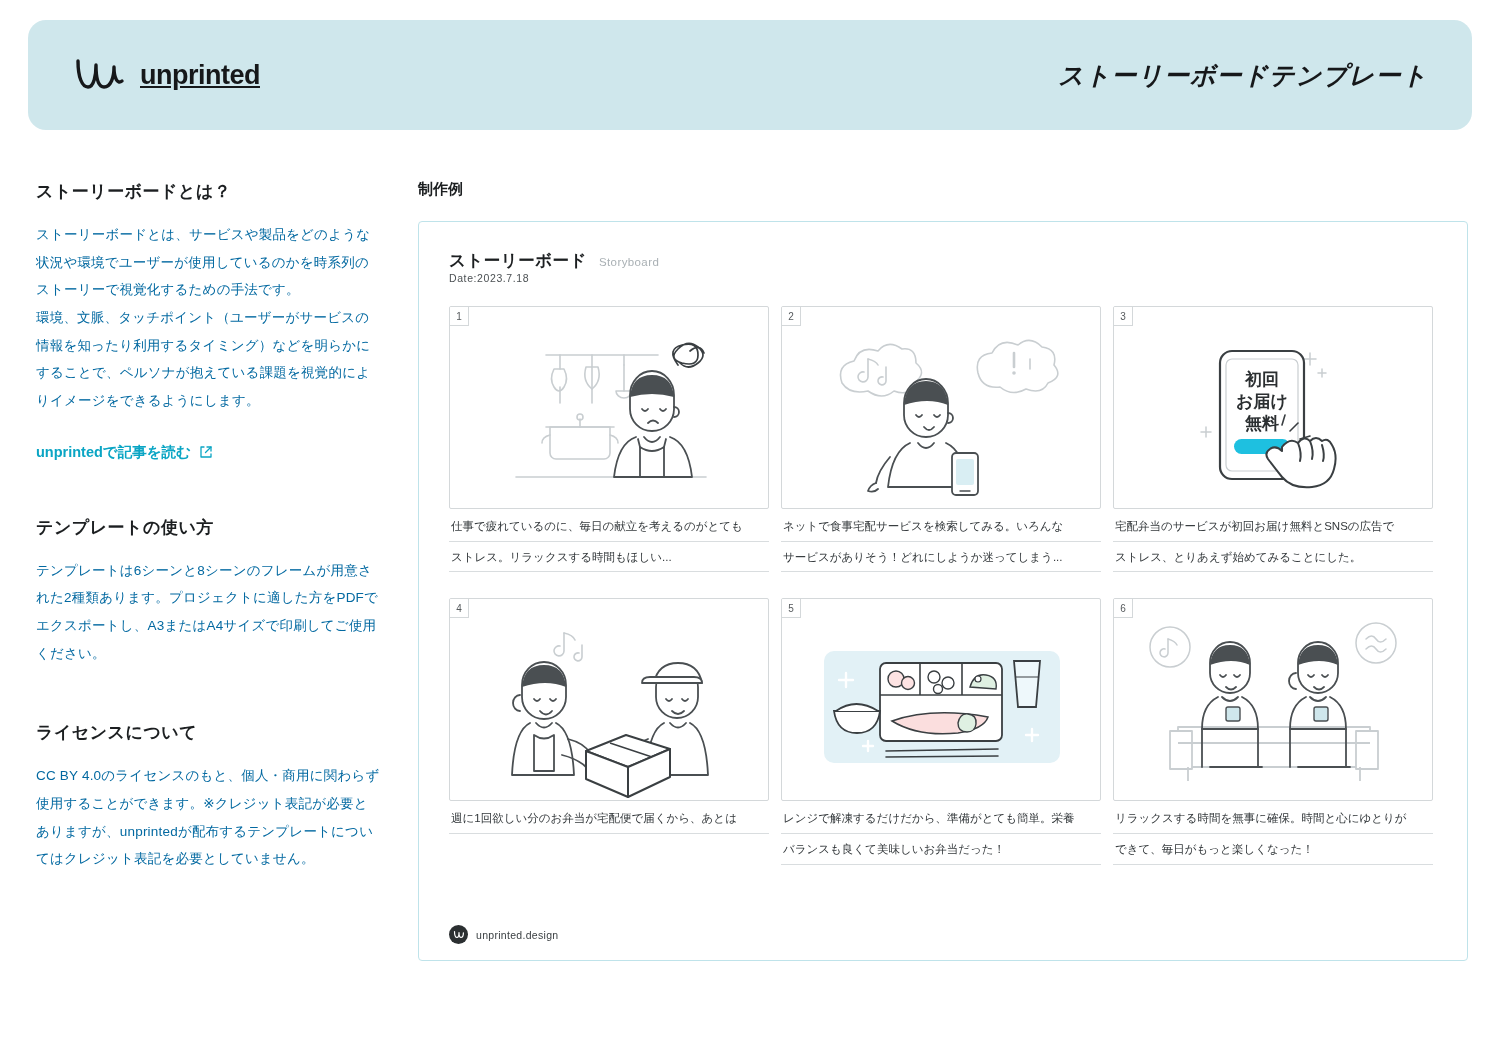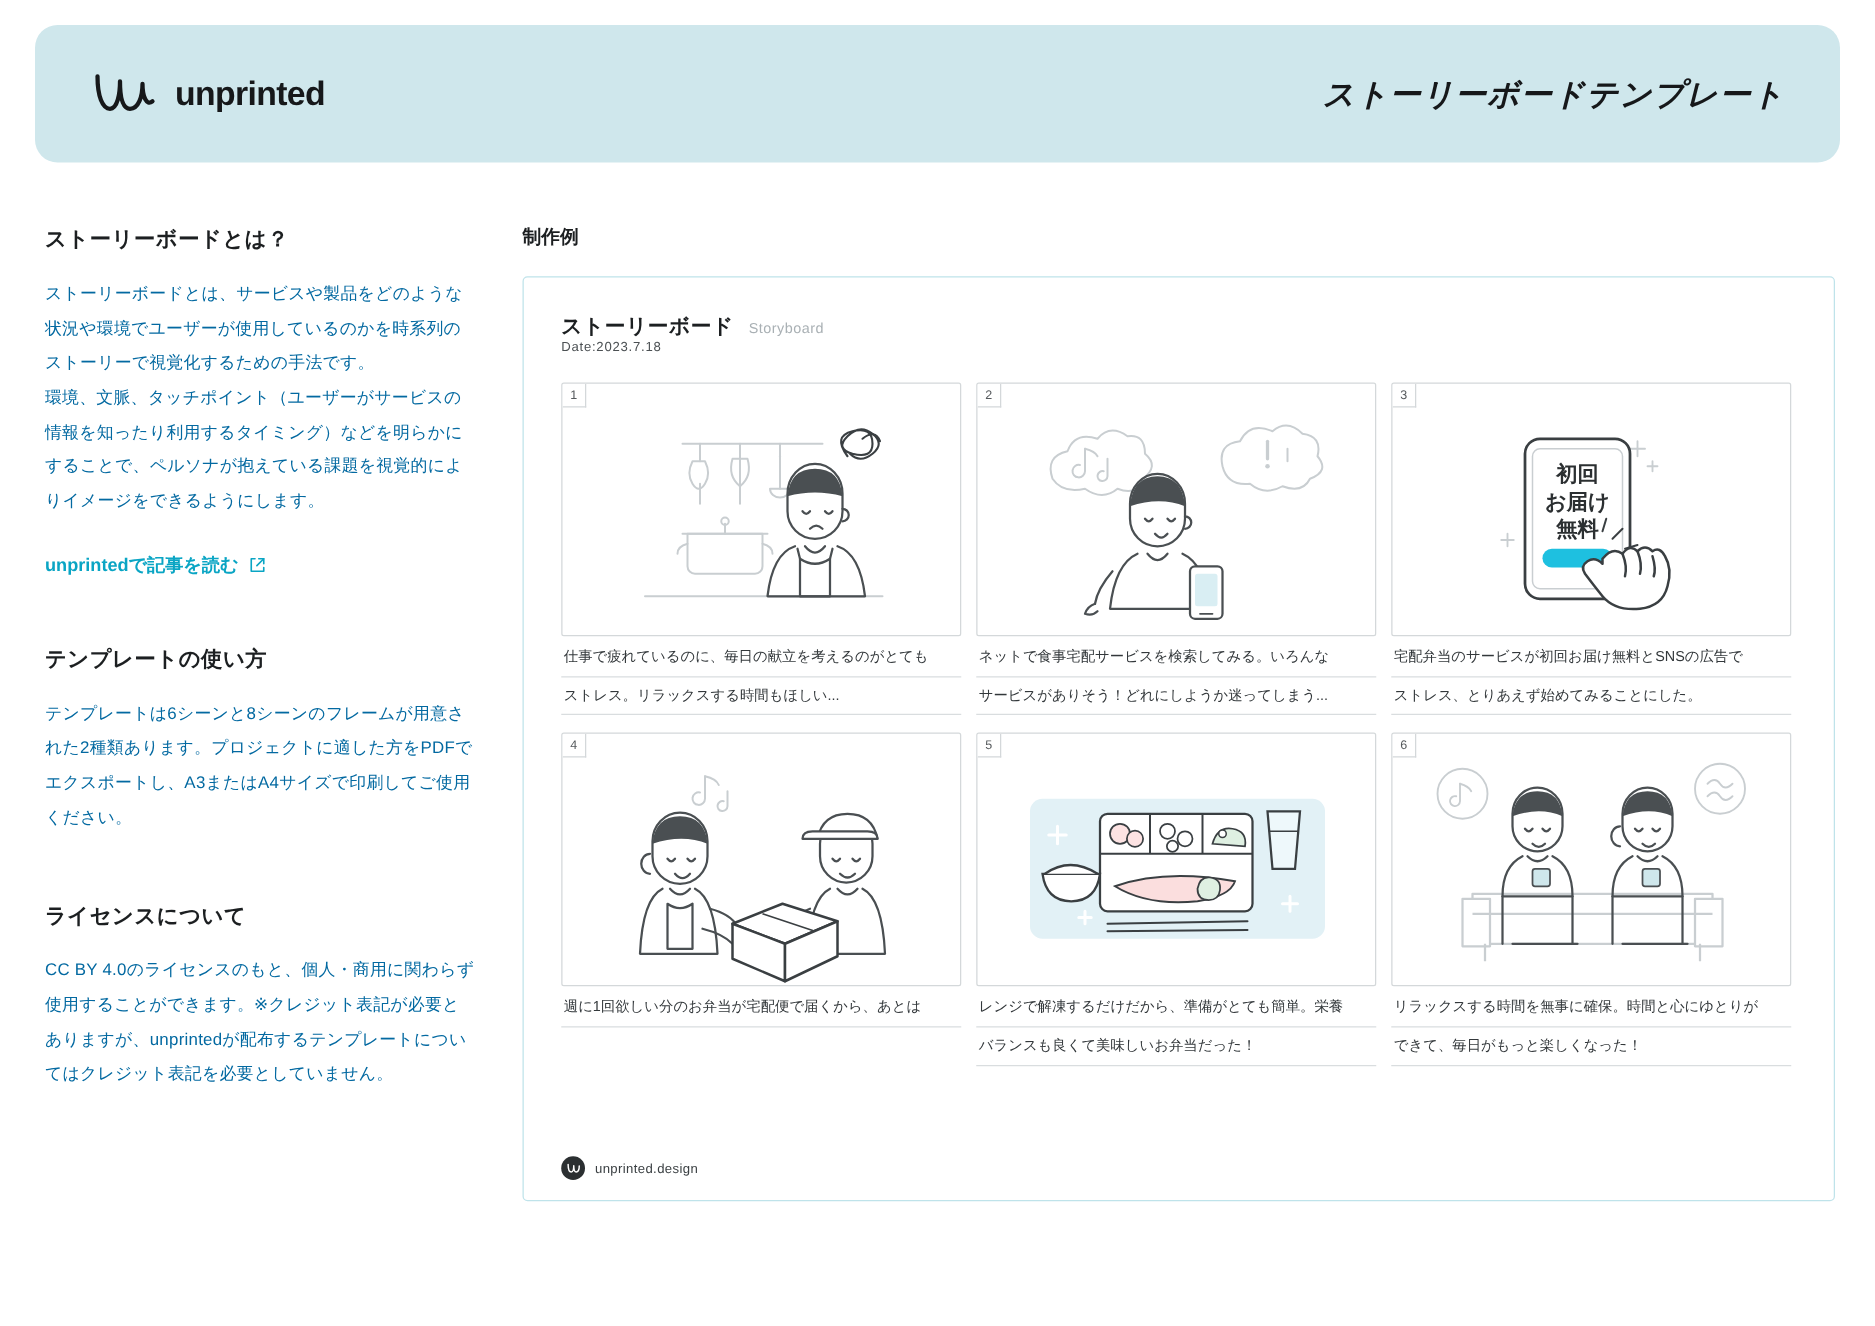--- a/index.html
+++ b/index.html
@@ -24,20 +24,21 @@
     justify-content: space-between;
     padding: 0 44px;
   }
   .brand { display: flex; align-items: center; gap: 14px; }
   .brand-mark { width: 54px; height: 40px; display: block; }
   .brand-name {
     font-size: 27px;
     font-weight: bold;
     letter-spacing: -0.5px;
     color: #16181a;
+    text-decoration: underline;
   }
   .header-title {
     font-size: 25px;
     font-weight: bold;
     letter-spacing: 1px;
     color: #16181a;
     font-style: italic;
   }
 
   
@@ -143,21 +144,21 @@
     color: #33383b;
   }
   .cap-line {
     border-bottom: 1px solid #d9dddf;
     padding: 0 2px 6px 2px;
     margin-bottom: 7px;
     min-height: 19px;
     white-space: nowrap;
     overflow: hidden;
   }
-  .cap-line:last-child { margin-bottom: 0; }
+  .cap-line:last-child { margin-bottom: 12px; }
 
   .sheet-footer {
     position: absolute;
     left: 30px; bottom: 16px;
     display: flex;
     align-items: center;
     gap: 8px;
   }
   .footer-badge {
     width: 19px; height: 19px;

